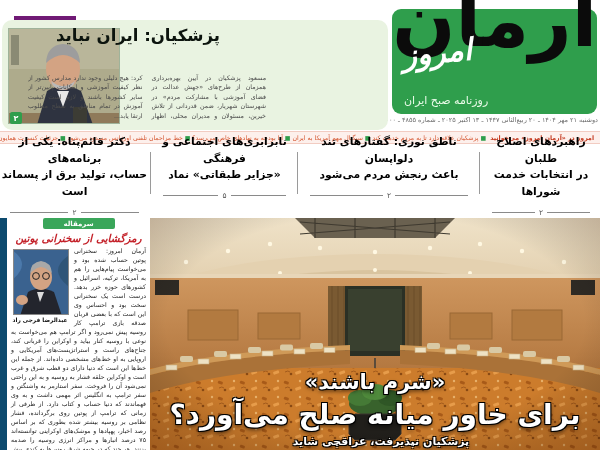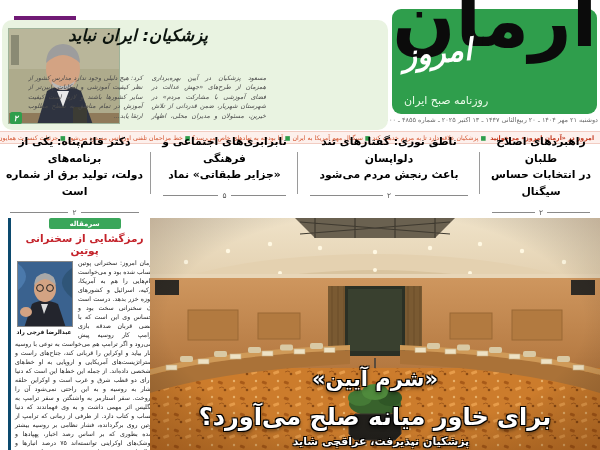--- a/index.html
+++ b/index.html
@@ -18,21 +18,21 @@
   .logo-tagline { position:absolute; left:12px; bottom:7px; color:#eafbe9; font-size:11px; }
   .dateline { left:390px; top:116px; width:208px; font-size:6.5px; color:#6b6b6b;
               text-align:center; white-space:nowrap; }
 
   .corner-tab { left:14px; top:16px; width:62px; height:17px; background:#701a75;
                 border-radius:0 0 9px 9px; color:#fff; font-weight:bold; font-size:9px;
                 display:flex; align-items:center; justify-content:center; }
 
   
   .lead-panel { left:2px; top:20px; width:386px; height:110px; background:#e9f3e1;
-                border-radius:10px;font-style:italic; }
+                border-radius:10px; }
   .lead-photo { position:absolute; right:268px; top:8px; width:112px; height:96px;
                 border:1px solid #9fb39a; background:#b0ab8e; overflow:hidden; }
   .lead-head { position:absolute; left:8px; top:5px; width:256px; text-align:center;
                font-weight:bold; color:#0c140e; font-size:16.5px; line-height:1.35; }
   .lead-body { position:absolute; left:26px; top:53px; width:238px; height:52px;
                font-size:6.3px; line-height:1.5; color:#4a4a4a; text-align:justify;
                column-count:2; column-gap:9px; column-fill:auto; overflow:hidden; }
   .page-badge { position:absolute; left:8px; bottom:6px; width:12px; height:12px;
                 background:#2f9e4c; color:#fff; font-size:8px; font-weight:bold;
                 display:flex; align-items:center; justify-content:center; border-radius:2px; }
@@ -47,40 +47,40 @@
 
   
   .hl-col { top:134px; height:64px; text-align:center; }
   .hl-col .hl { font-weight:bold; color:#000; font-size:10.8px; line-height:1.55; }
   .pg-rule { display:flex; align-items:center; gap:4px; color:#555; font-size:7.5px;
              margin-top:7px; padding:0 10px; }
   .pg-rule::before, .pg-rule::after { content:""; flex:1; border-top:1px solid #8a8a8a; }
   .v-div { width:1px; background:#9a9a9a; top:152px; height:42px; }
 
   
-  .editorial { left:8px; top:218px; width:148px; height:232px; overflow:hidden;
-               border-left:3px solid #0c4a6e; padding:0 2px 16px 4px; }
+  .editorial { left:0; top:218px; width:148px; height:232px; overflow:hidden;
+               border-left:7px solid #0c4a6e; padding:0 2px 16px 4px; }
   .ed-tab { width:72px; height:11px; background:#3aa65a; color:#fff; font-size:7px;
             font-weight:bold; display:flex; align-items:center; justify-content:center;
             margin:0 auto; border-radius:2px; }
   .ed-title { color:#c4232b; font-weight:bold; font-size:10.5px; text-align:center;
-              margin:3px 0 3px; }
+              margin:3px 0 3px;font-style:italic; }
   .ed-body { font-size:6.2px; line-height:1.45; color:#222; text-align:justify; }
   .ed-photo-wrap { float:left; width:58px; margin:2px 5px 2px 0; }
   .ed-photo { width:56px; height:66px; border:1px solid #888; background:#39618f; overflow:hidden; }
   .ed-caption { font-size:5.8px; font-weight:bold; text-align:center; color:#111; margin-top:1px; }
 
   
   .main-photo { left:150px; top:218px; width:450px; height:232px; overflow:hidden; }
   .photo-overlay { position:absolute; left:0; right:0; bottom:2px; text-align:center;
                    color:#fff; font-weight:bold;
                    text-shadow:-1px -1px 0 #000, 1px -1px 0 #000, -1px 1px 0 #000,
                                1px 1px 0 #000, 0 2px 4px rgba(0,0,0,.7); }
   .ov-kicker { font-size:21px; }
-  .ov-head   { font-size:24px; margin-top:12px; }
+  .ov-head   { font-size:28px; margin-top:4px; }
   .ov-sub    { font-size:11px; margin-top:4px;padding-left:12px; }
 </style>
 </head>
 <body>
 
 <div class="abs logo-box">
   <div class="logo-main">آرمان</div>
   <div class="logo-sub">امروز</div>
   <div class="logo-tagline">روزنامه صبح ایران</div>
 </div>
@@ -110,21 +110,21 @@
 </div>
 
 <div class="abs ticker">
   <span class="ticker-label">امروز در «آرمان امروز» می‌خوانید</span>
   <span id="ticker-items"><span class="sep"> ■ </span><span>پزشکیان علاقه دارد تا به مردم خدمت کند</span><span class="sep"> ■ </span><span>سیگنال مهم آمریکا به ایران</span><span class="sep"> ■ </span><span>آیا بودجه به نهادهای خاص می‌رسد؟</span><span class="sep"> ■ </span><span>خط مزاحمان تلفنی اورژانس مسدود می‌شود</span><span class="sep"> ■ </span><span>جزئیات کنسرت همایون شجریان در زمستان</span></span>
 </div>
 
 <div class="abs hl-col" style="left:482px; width:118px;">
   <div class="hl">
     <div>راهبردهای اصلاح طلبان</div>
-    <div>در انتخابات حساس سیگنال</div>
+    <div>در انتخابات خدمت شوراها</div>
   </div>
   <div class="pg-rule">
       <span>۲</span>
     </div>
 </div>
 <div class="abs hl-col" style="left:300px; width:178px;">
   <div class="hl">
     <div>ناطق نوری: گفتارهای تند دلواپسان</div>
     <div>باعث رنجش مردم می‌شود</div>
   </div>
@@ -137,21 +137,21 @@
     <div>نابرابری‌های اجتماعی و فرهنگی</div>
     <div>«جزایر طبقاتی» نماد</div>
   </div>
   <div class="pg-rule">
       <span>۵</span>
     </div>
 </div>
 <div class="abs hl-col" style="left:0px; width:149px;">
   <div class="hl">
     <div>دکتر قائم‌پناه: یکی از برنامه‌های</div>
-    <div>دولت، تولید برق از شماره است</div>
+    <div>حساب، تولید برق از پسماند است</div>
   </div>
   <div class="pg-rule">
       <span>۲</span>
     </div>
 </div>
 <div class="abs v-div" style="left:479px;"></div>
 <div class="abs v-div" style="left:297px;"></div>
 <div class="abs v-div" style="left:150px;"></div>
 
 <div class="abs editorial">
@@ -283,17 +283,17 @@
       <ellipse cx="210" cy="180" rx="12" ry="8" fill="#457a36"></ellipse>
       <ellipse cx="240" cy="180" rx="12" ry="8" fill="#2f5626"></ellipse>
       <ellipse cx="225" cy="174" rx="13" ry="8" fill="#4f8a3c"></ellipse>
       <polygon points="205,196 245,196 251,203 251,216 245,222 205,222 199,216 199,203" fill="#211f1b" stroke="#3a352e" stroke-width="1"></polygon>
     </g>
 
     <rect width="450" height="232" fill="url(#vig)"></rect>
   </svg>
 
   <div class="photo-overlay">
-    <div class="ov-kicker">«شرم آیین»</div>
+    <div class="ov-kicker">«شرم باشند»</div>
     <div class="ov-head">برای خاور میانه صلح می‌آورد؟</div>
     <div class="ov-sub">پزشکیان نپذیرفت، عراقچی شاید</div>
   </div>
 </div>
 
 </body></html>

